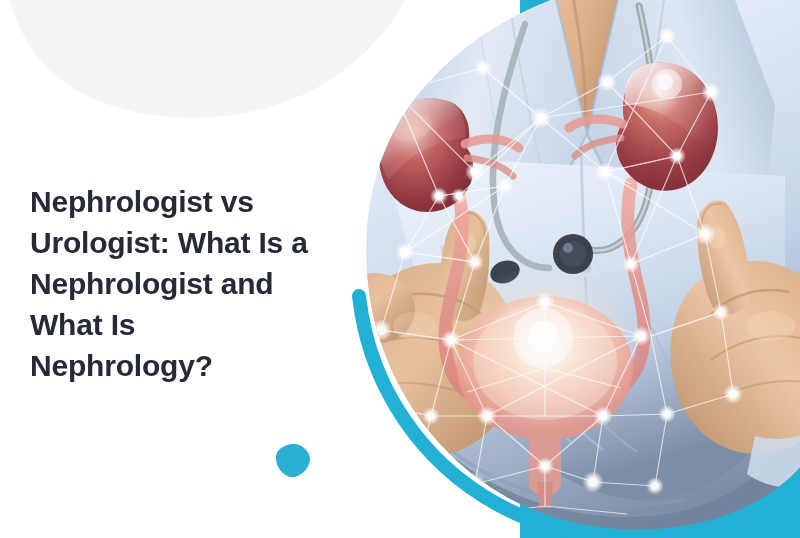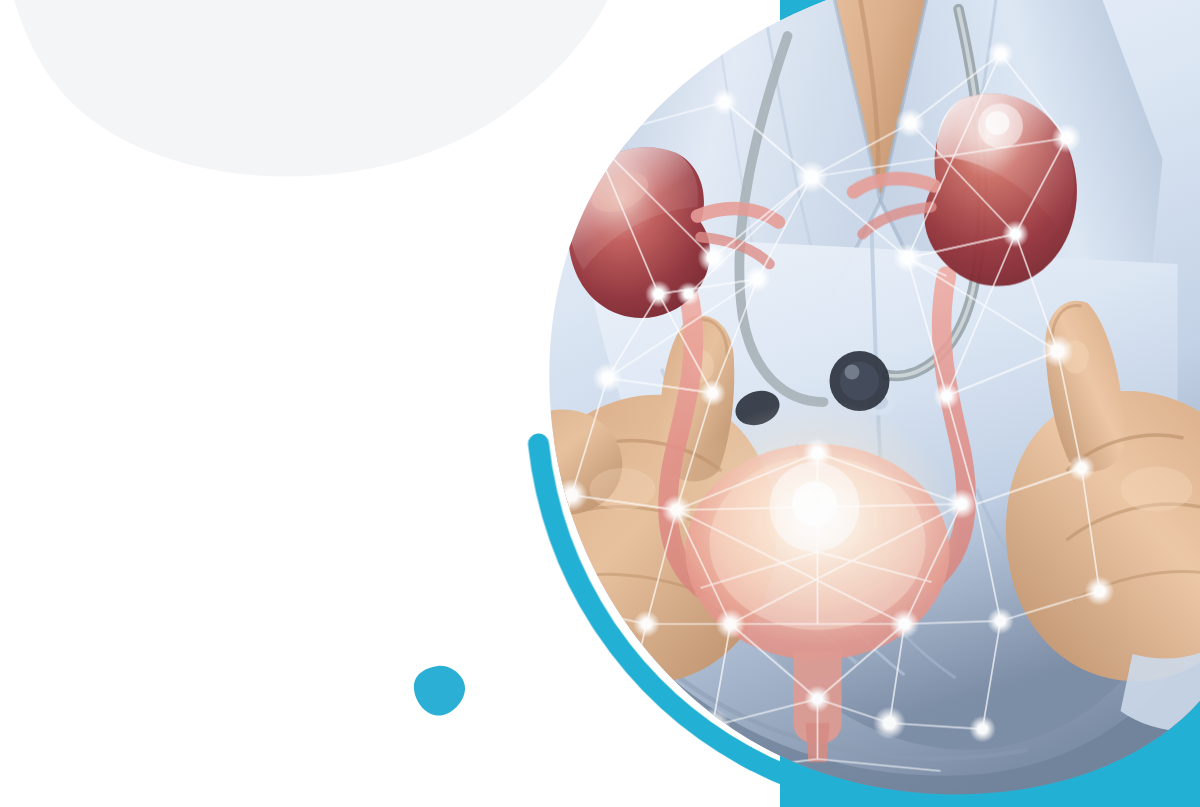--- a/index.html
+++ b/index.html
@@ -521,14 +521,19 @@
   <div class="mini-blob">
     <svg viewBox="0 0 38 38" xmlns="http://www.w3.org/2000/svg" aria-hidden="true">
       <path d="M 18 2
                C 27 1, 36 9, 36 17
                C 36 26, 26 36, 17 35
                C 8 34, 1 23, 2 14
                C 3 7, 10 3, 18 2 Z" fill="#2bafd4"></path>
     </svg>
   </div>
 
+  <h1 class="headline">Nephrologist vs
+Urologist: What Is a
+Nephrologist and
+What Is
+Nephrology?</h1>
 
 </div>
 
 </body></html>

